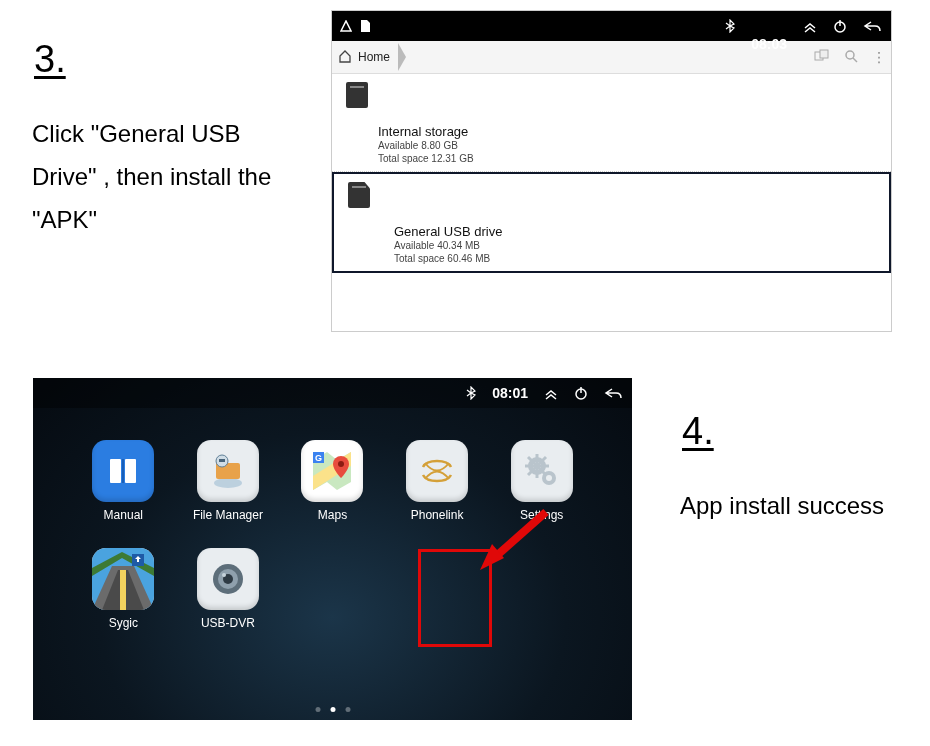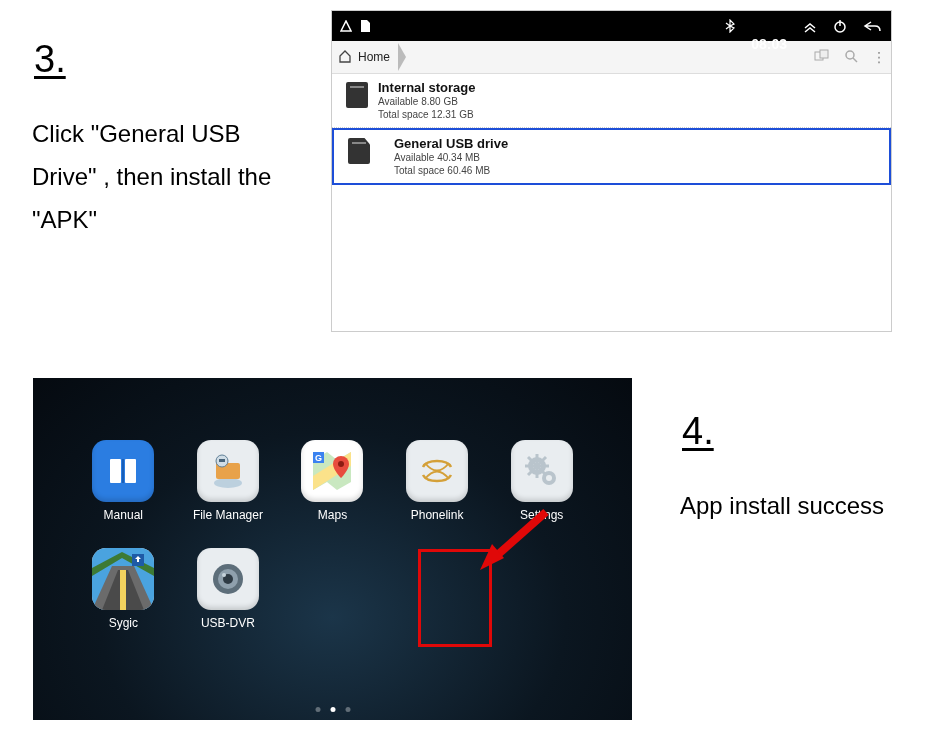--- a/index.html
+++ b/index.html
@@ -99,23 +99,23 @@
     position: relative;
     flex-shrink:0;
   }
   .storage-icon::after {
     content:''; position:absolute; left:4px; right:4px; top:4px; height:2px; background:#888;
   }
   .storage-icon.sd {
     background:#333;
     clip-path: polygon(0 0, 75% 0, 100% 25%, 100% 100%, 0 100%);
   }
-  .storage-title { font-size: 13px; font-weight: bold; color:#111; }
+  .storage-title { font-size: 13px; font-weight: normal; color:#111;margin-top:44px; }
   .storage-sub { font-size: 10px; color: #444; line-height:1.3; }
-  .highlight-red { border: 2px solid #1d4ed8; gap: 24px; }
+  .highlight-red { border: 2px solid #0f172a; gap: 24px; }
   
   .launcher-screen {
     position: absolute;
     left: 33px;
     top: 378px;
     width: 599px;
     height: 342px;
     background: radial-gradient(ellipse at 50% 70%, #1b3549 0%, #0b1620 55%, #050a10 100%);
     color: #fff;
     overflow: hidden;
@@ -259,20 +259,46 @@
       <div>
         <div class="storage-title">General USB drive</div>
         <div class="storage-sub">Available 40.34 MB</div>
         <div class="storage-sub">Total space 60.46 MB</div>
       </div>
     </div>
   </div>
 </div>
 
 <div class="launcher-screen">
+  <div class="android-statusbar">
+    <div class="sb-right">
+      <span class="sb-icon sb-bt">
+        <svg width="10" height="14" viewBox="0 0 10 14">
+            <path d="M5 1v12l4-4-4-2 4-2-4-4zM1 4l4 3-4 3" fill="none" stroke="#fff" stroke-width="1.2"></path>
+          </svg>
+      </span>
+      <span style="font-size:14px;font-weight:bold;">08:01</span>
+      <span class="sb-icon nav-chevrons">
+        <svg width="14" height="14" viewBox="0 0 14 14">
+            <path d="M2 9l5-4 5 4M2 13l5-4 5 4" fill="none" stroke="#fff" stroke-width="1.5"></path>
+          </svg>
+      </span>
+      <span class="sb-icon nav-power">
+        <svg width="14" height="14" viewBox="0 0 14 14">
+            <circle cx="7" cy="8" r="5" fill="none" stroke="#fff" stroke-width="1.5"></circle>
+            <line x1="7" y1="1" x2="7" y2="7" stroke="#fff" stroke-width="1.5"></line>
+          </svg>
+      </span>
+      <span class="sb-icon nav-return">
+        <svg width="20" height="12" viewBox="0 0 20 12">
+            <path d="M8 2L2 6l6 4M2 6h10c3 0 5 2 5 5" fill="none" stroke="#fff" stroke-width="1.5"></path>
+          </svg>
+      </span>
+    </div>
+  </div>
 
   <div class="app-grid">
     <div class="app-cell">
       <div class="app-icon" style="background:#2b7de1;">
         <svg width="38" height="38" viewBox="0 0 38 38">
             <rect x="6" y="7" width="11" height="24" rx="1" fill="#fff"></rect>
             <rect x="21" y="7" width="11" height="24" rx="1" fill="#fff"></rect>
             <line x1="19" y1="7" x2="19" y2="31" stroke="#1a5fb8" stroke-width="2"></line>
           </svg>
       </div>

